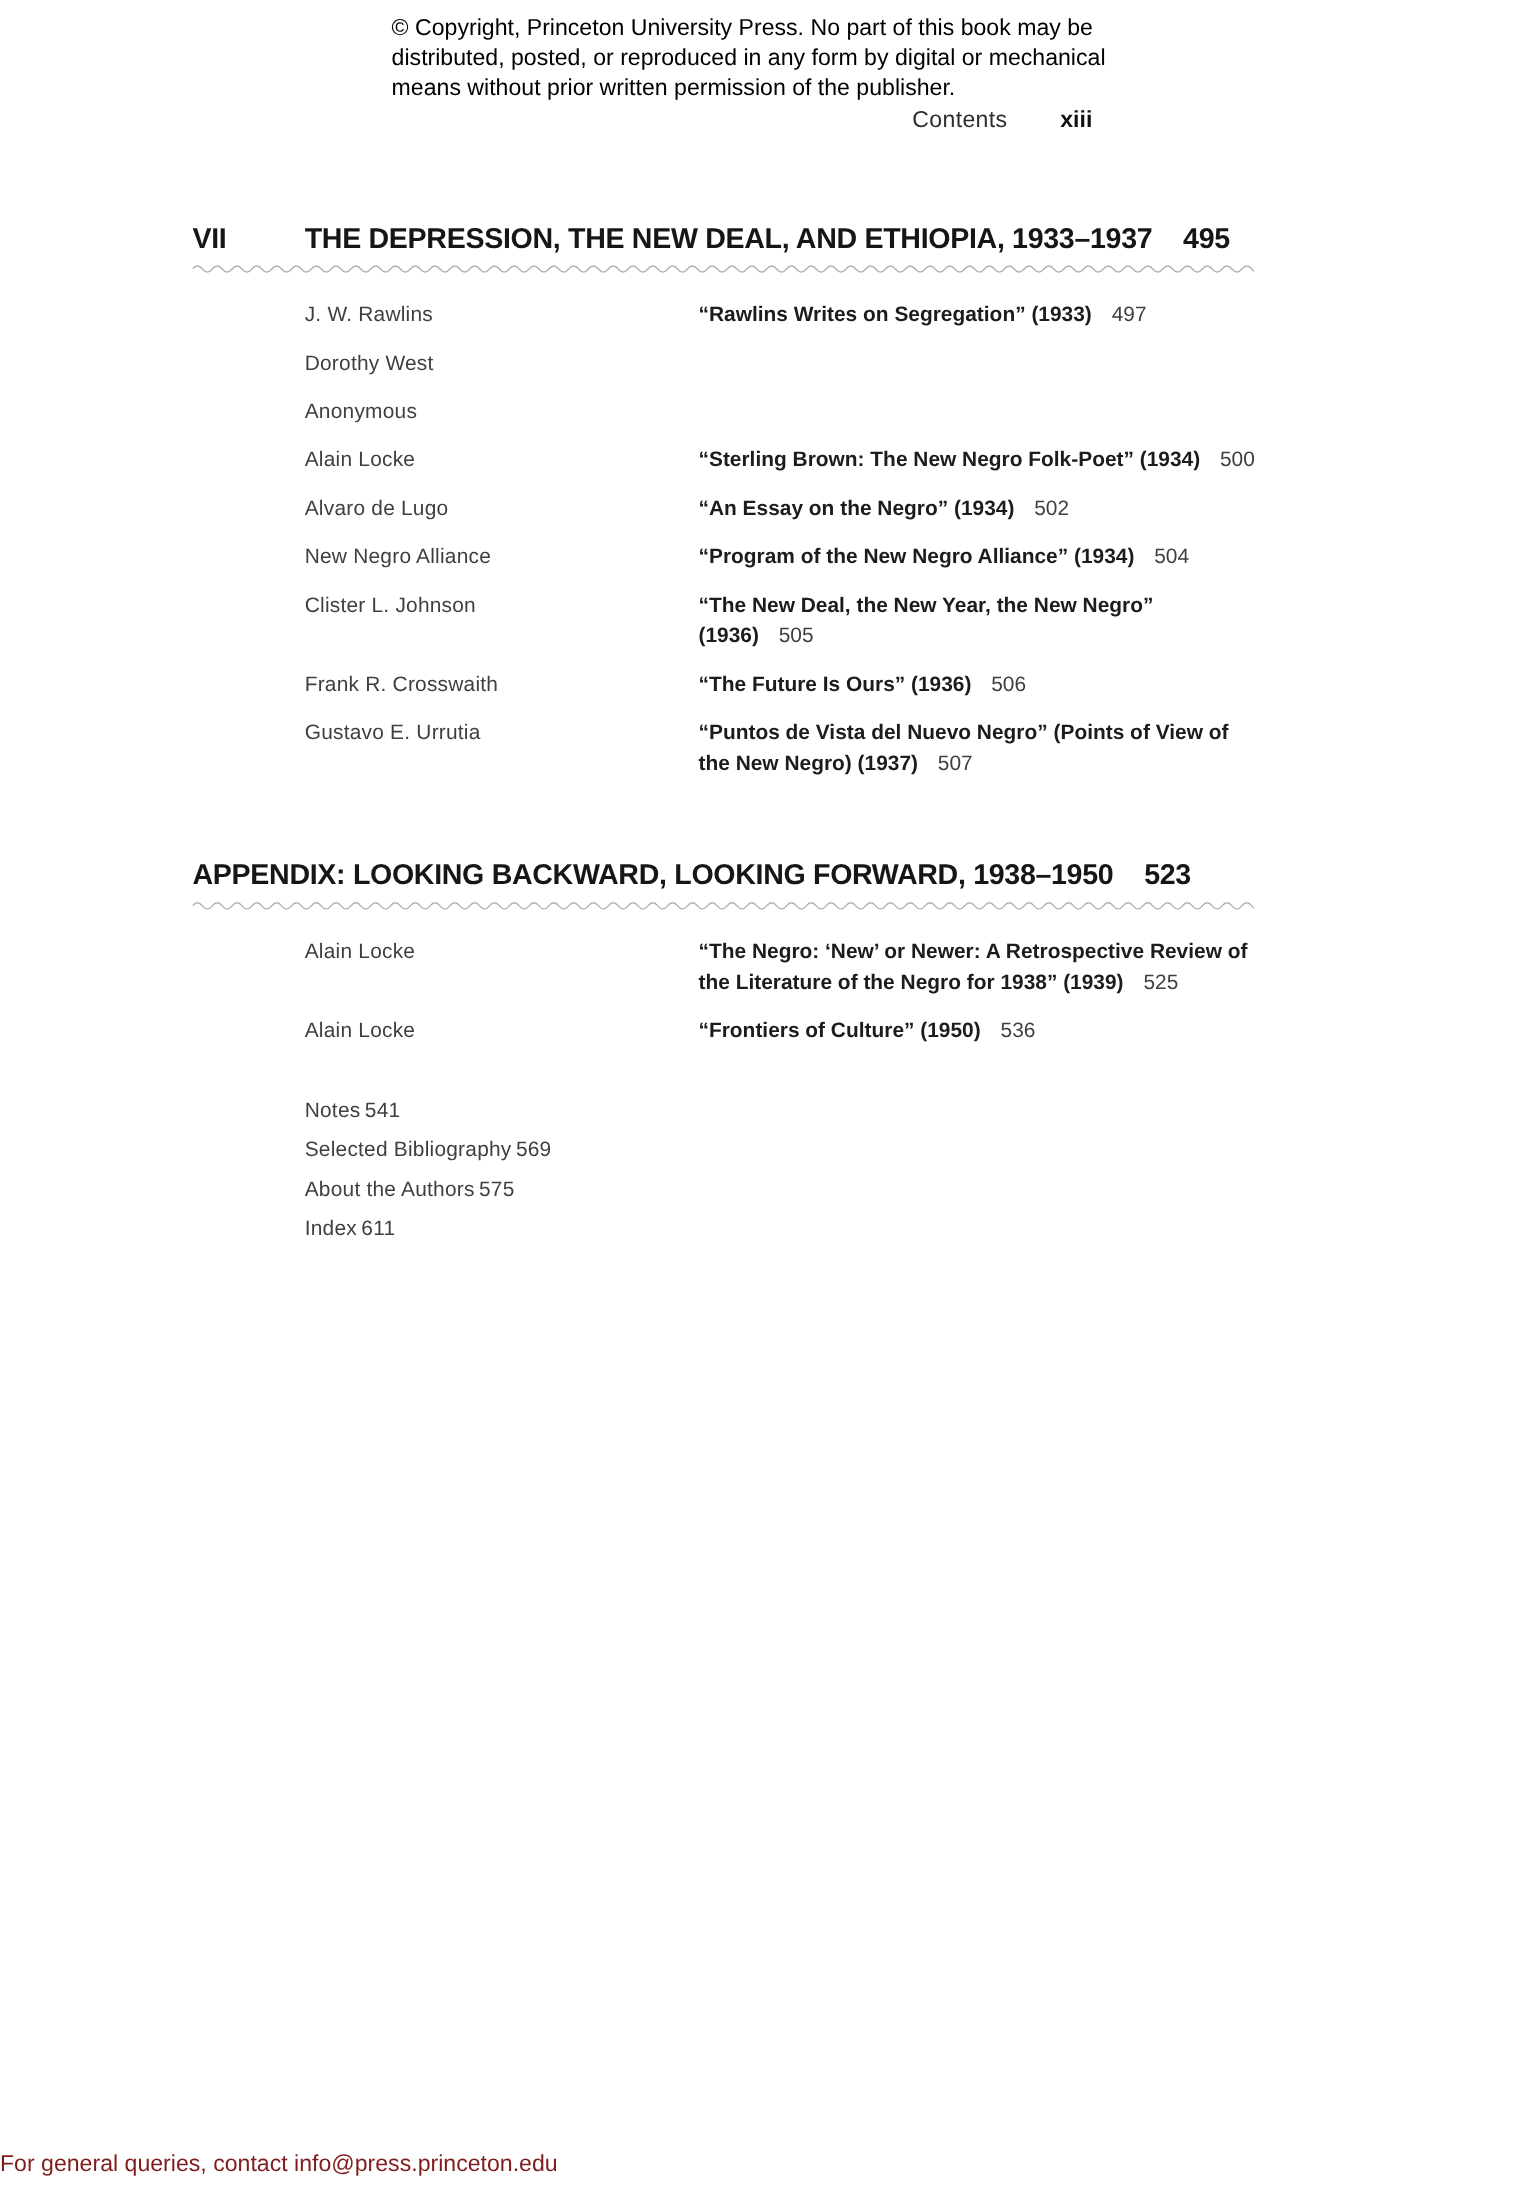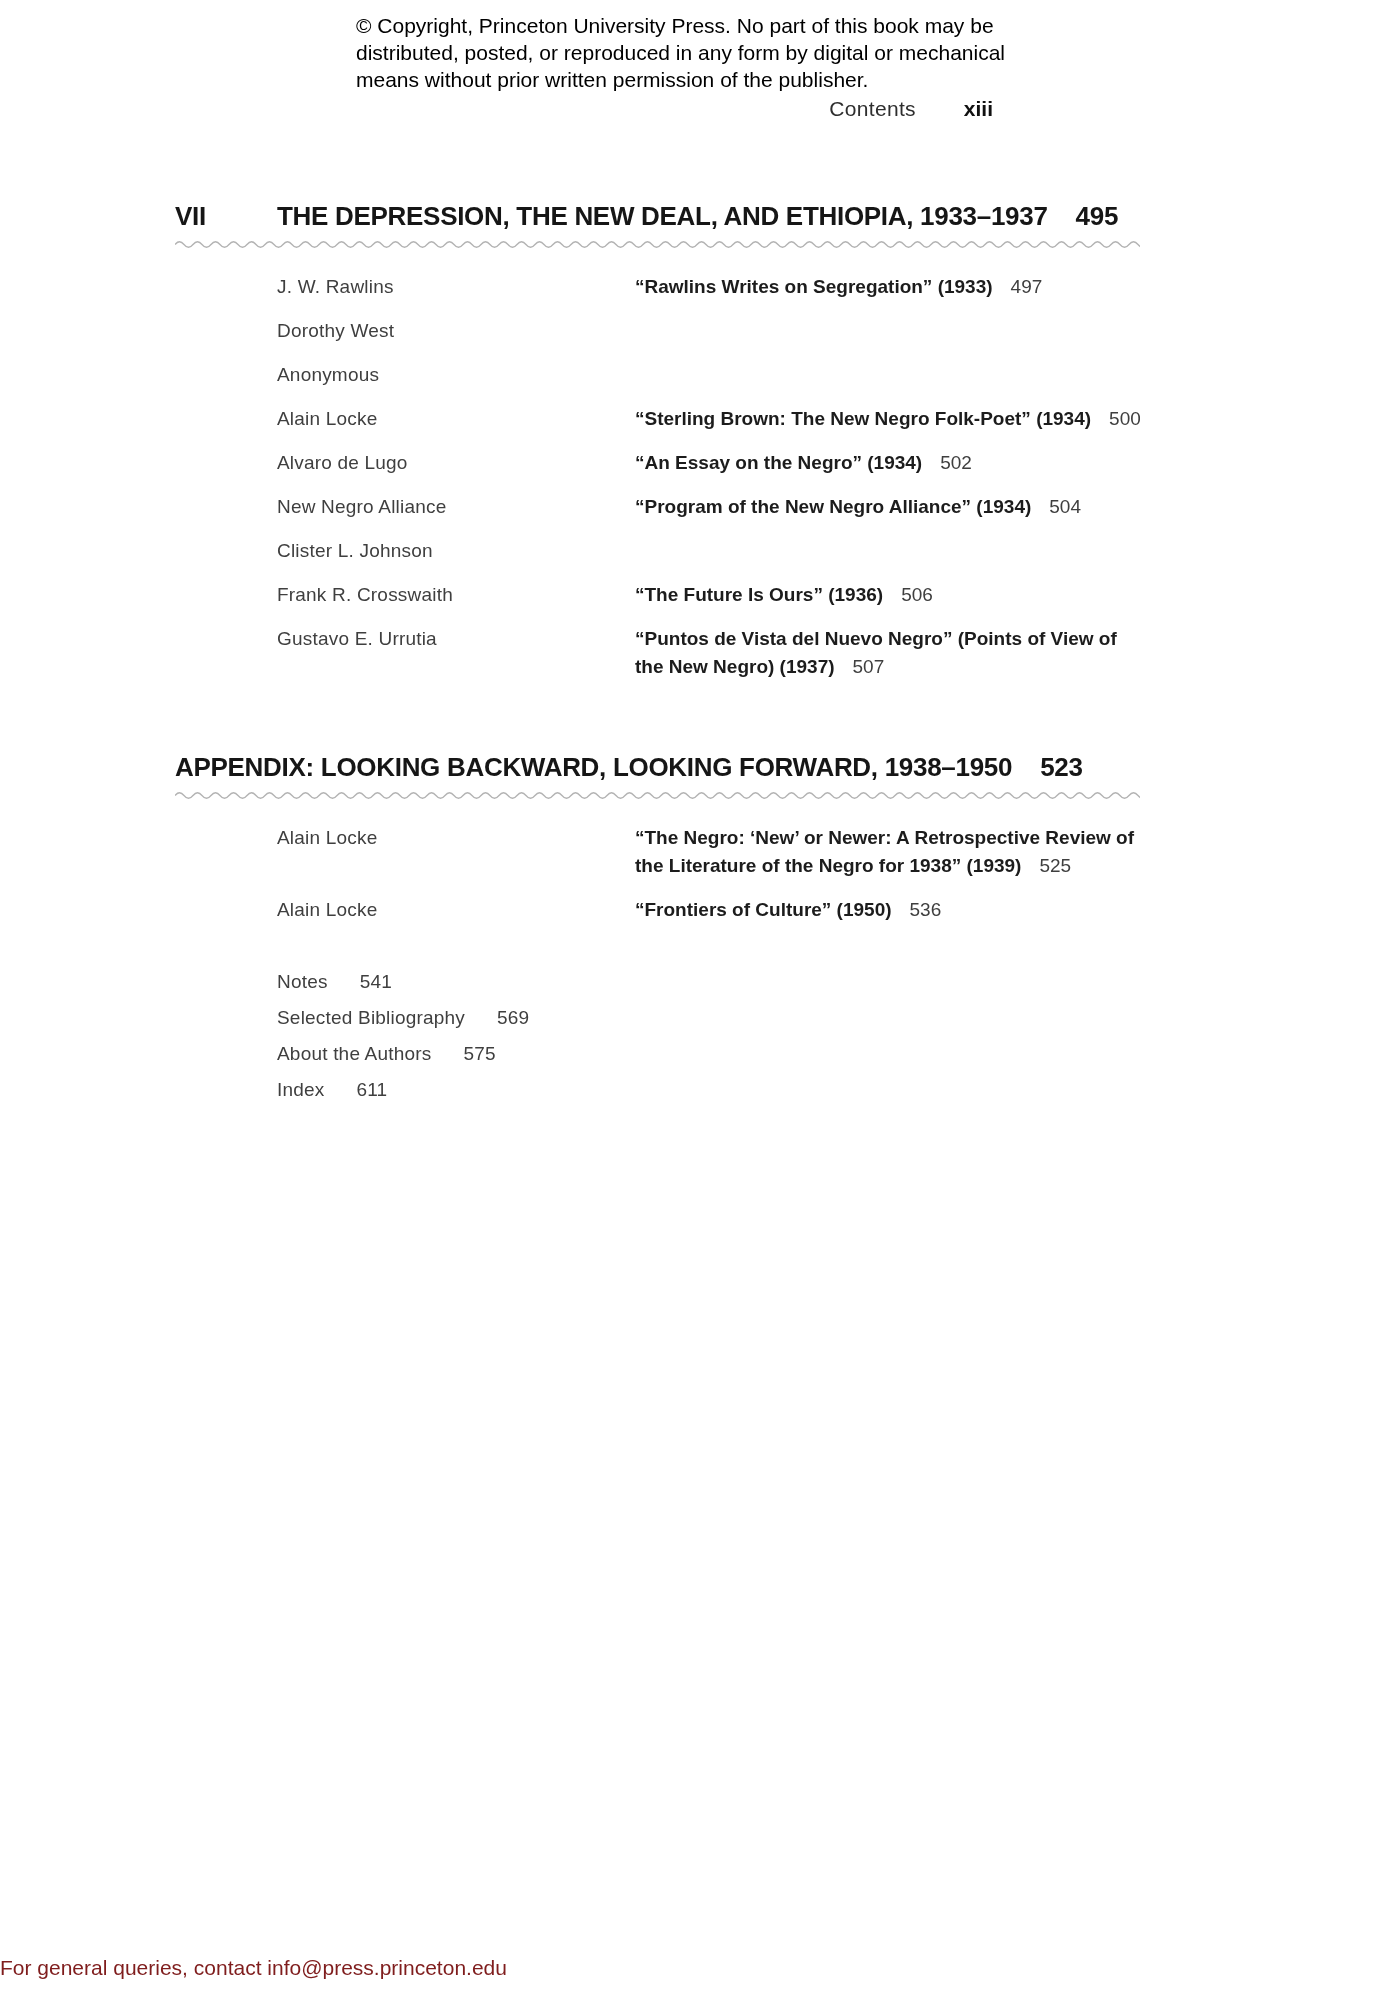--- a/index.html
+++ b/index.html
@@ -70,21 +70,21 @@
     margin-bottom: 16px;
   }
   .entry-author { width: 358px; flex: none; color: #3f3f3f; letter-spacing: 0.2px; }
   .entry-work  { width: 613px; }
   .work-title  { font-weight: bold; color: #1c1c1c; white-space: pre-line; margin-top: 43px; }
   .work-page   { color: #3f3f3f; margin-left: 18px; }
 
   
   .backmatter { margin-left: 102px; margin-top: 44px; font-size: 19px; }
   .back-row  { line-height: 28px; margin-bottom: 8px; color: #3f3f3f; letter-spacing: 0.2px; }
-  .back-page { margin-left: 32px; color: #3f3f3f; }
+  .back-page { margin-left: 4px; color: #3f3f3f; }
 
   
   .footer {
     position: absolute;
     left: 0;
     top: 1956px;
     width: 1400px;
     font-size: 21px;
     color: #7f1d1d;
   }
@@ -132,20 +132,22 @@
         <div class="entry">
           <div class="entry-author">Alvaro de Lugo</div>
           <div class="entry-work"><span class="work-title">“An Essay on the Negro” (1934)</span><span class="work-page">502</span></div>
         </div>
         <div class="entry">
           <div class="entry-author">New Negro Alliance</div>
           <div class="entry-work"><span class="work-title">“Program of the New Negro Alliance” (1934)</span><span class="work-page">504</span></div>
         </div>
         <div class="entry">
           <div class="entry-author">Clister L. Johnson</div>
+          <div class="entry-work"><span class="work-title">“The New Deal, the New Year, the New Negro”
+(1936)</span><span class="work-page">505</span></div>
         </div>
         <div class="entry">
           <div class="entry-author">Frank R. Crosswaith</div>
           <div class="entry-work"><span class="work-title">“The Future Is Ours” (1936)</span><span class="work-page">506</span></div>
         </div>
         <div class="entry">
           <div class="entry-author">Gustavo E. Urrutia</div>
           <div class="entry-work"><span class="work-title">“Puntos de Vista del Nuevo Negro” (Points of View of
 the New Negro) (1937)</span><span class="work-page">507</span></div>
         </div>

